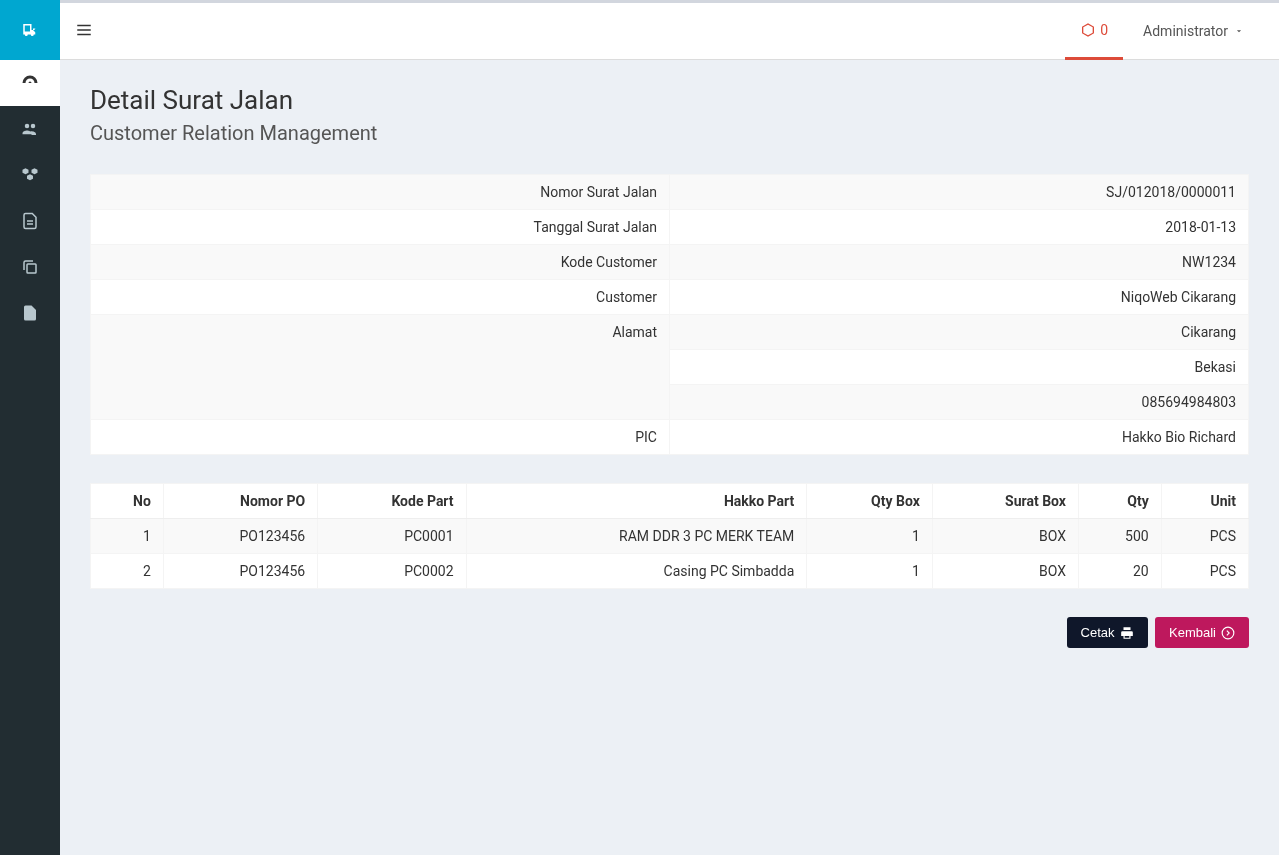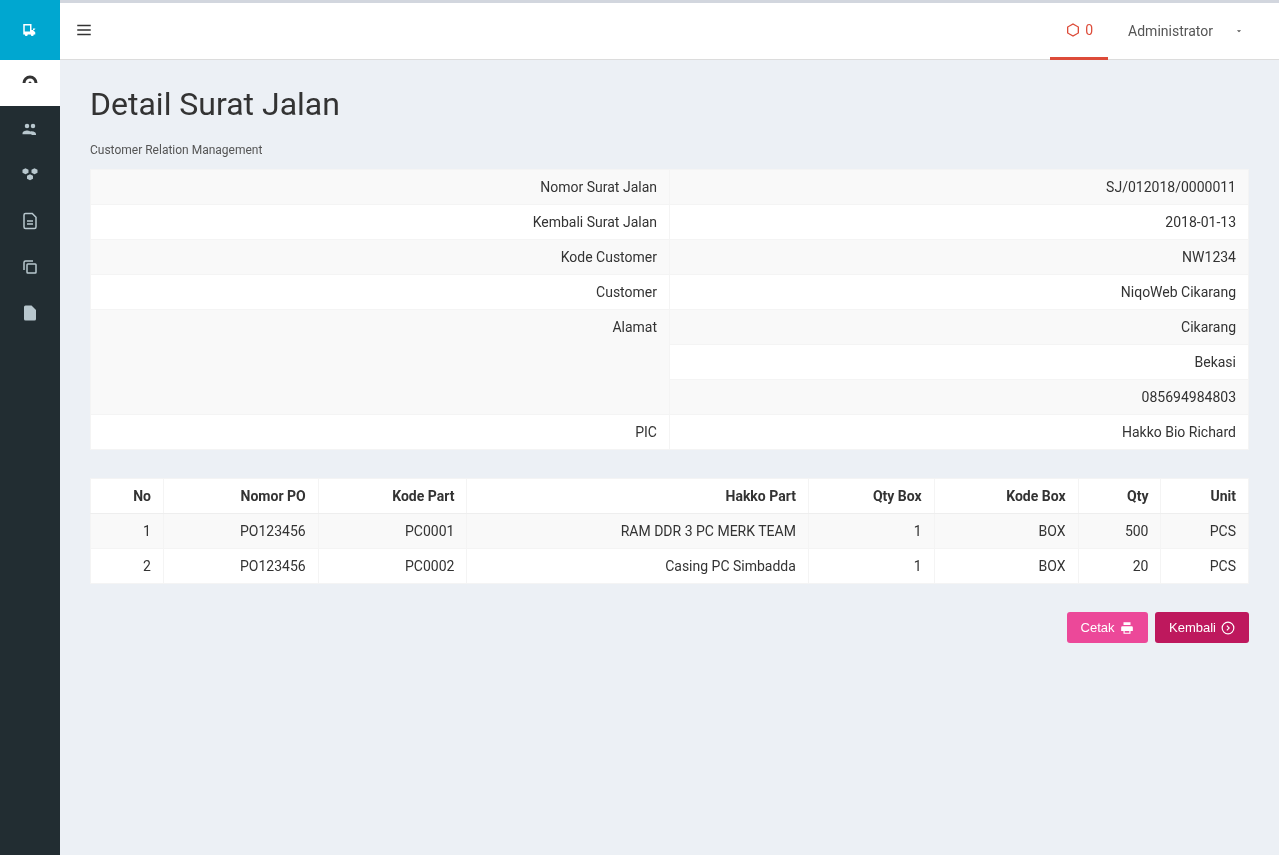--- a/index.html
+++ b/index.html
@@ -9,31 +9,31 @@
 .sidebar-item{height:46px;display:flex;align-items:center;justify-content:center;color:#b8c7ce;cursor:pointer}
 .sidebar-item.brand{background:#00a7d0;color:#fff;height:60px}
 .sidebar-item.active{background:#fff;color:#333}
 .sidebar-item svg{width:18px;height:18px}
 .main{flex:1;display:flex;flex-direction:column;min-height:100vh}
 .navbar{background:#fff;height:60px;display:flex;align-items:center;border-bottom:1px solid #dcdcdc;padding:0 15px;border-top:3px solid #d2d6de}
 .nav-toggle{cursor:pointer;color:#333}
 .nav-spacer{flex:1}
 .nav-notif{height:57px;display:flex;align-items:center;padding:0 15px;color:#dd4b39;border-bottom:3px solid #dd4b39;cursor:pointer}
 .nav-notif svg{width:16px;height:16px;margin-right:4px}
-.nav-user{padding:0 20px;color:#555;cursor:pointer;display:flex;align-items:center;gap:21px}
+.nav-user{padding:0 20px;color:#555;cursor:pointer;display:flex;align-items:center;gap:6px}
 .content{padding:25px 30px;flex:1}
-.page-title{font-size:32px;font-weight:400;color:#333;margin-bottom:20px}
-.page-sub{font-size:12px;color:#555;margin-bottom:12px}
+.page-title{font-size:26px;font-weight:400;color:#333;margin-bottom:6px}
+.page-sub{font-size:20px;color:#555;margin-bottom:29px}
 .table{width:100%;border-collapse:collapse;background:#fff;margin-bottom:28px}
 .table td,.table th{padding:9px 12px;border:1px solid #f4f4f4;text-align:right;font-weight:400}
 .table thead th{font-weight:700;border-bottom:1px solid #eee}
 .table tbody tr:nth-child(odd){background:#f9f9f9}
 .btn-row{text-align:right}
 .btn{display:inline-flex;align-items:center;gap:5px;padding:8px 14px;color:#fff;border:none;border-radius:3px;font-size:13px;cursor:pointer;margin-left:4px}
-.btn-teal{background:#ec4899}
+.btn-teal{background:#0f172a}
 .btn-yellow{background:#be185d}
 .footer{background:#fff;border-top:1px solid #d2d6de;padding:15px 30px;color:#555;display:flex;align-items:center;justify-content:space-between;font-size:13px}
 .footer a{color:#3c8dbc;text-decoration:none}
 .footer-right{display:flex;align-items:center;gap:6px;color:#888}
 </style>
 </head>
 <body>
 
 <div class="wrapper">
   <aside class="sidebar">
@@ -104,21 +104,21 @@
       <h1 class="page-title">Detail Surat Jalan</h1>
       <div class="page-sub">Customer Relation Management</div>
 
       <table class="table">
         <tbody>
           <tr>
               <td style="width:50%">Nomor Surat Jalan</td>
               <td>SJ/012018/0000011</td>
             </tr>
           <tr>
-              <td>Kembali Surat Jalan</td>
+              <td>Tanggal Surat Jalan</td>
               <td>2018-01-13</td>
             </tr>
           <tr>
               <td>Kode Customer</td>
               <td>NW1234</td>
             </tr>
           <tr>
               <td>Customer</td>
               <td>NiqoWeb Cikarang</td>
             </tr>
@@ -140,21 +140,21 @@
       </table>
 
       <table class="table">
         <thead>
           <tr>
             <th>No</th>
             <th>Nomor PO</th>
             <th>Kode Part</th>
             <th>Hakko Part</th>
             <th>Qty Box</th>
-            <th>Kode Box</th>
+            <th>Surat Box</th>
             <th>Qty</th>
             <th>Unit</th>
           </tr>
         </thead>
         <tbody id="items-body">
             <tr>
               <td>1</td>
               <td>PO123456</td>
               <td>PC0001</td>
               <td>RAM DDR 3 PC MERK TEAM</td>

